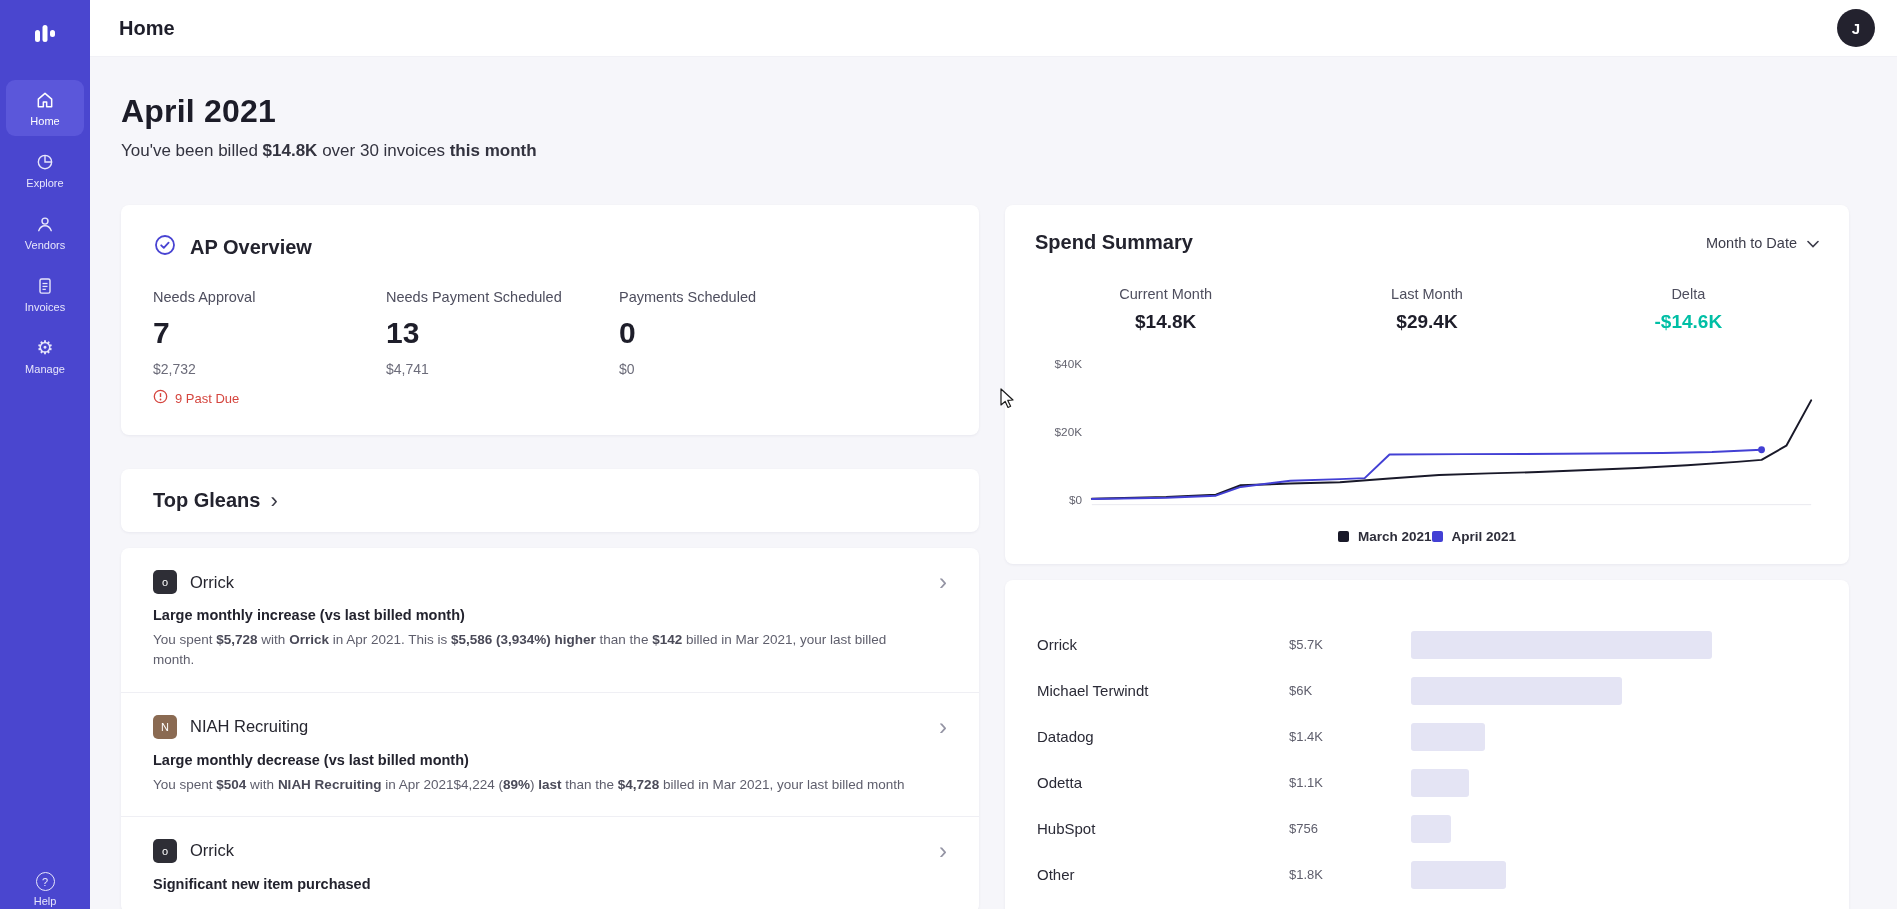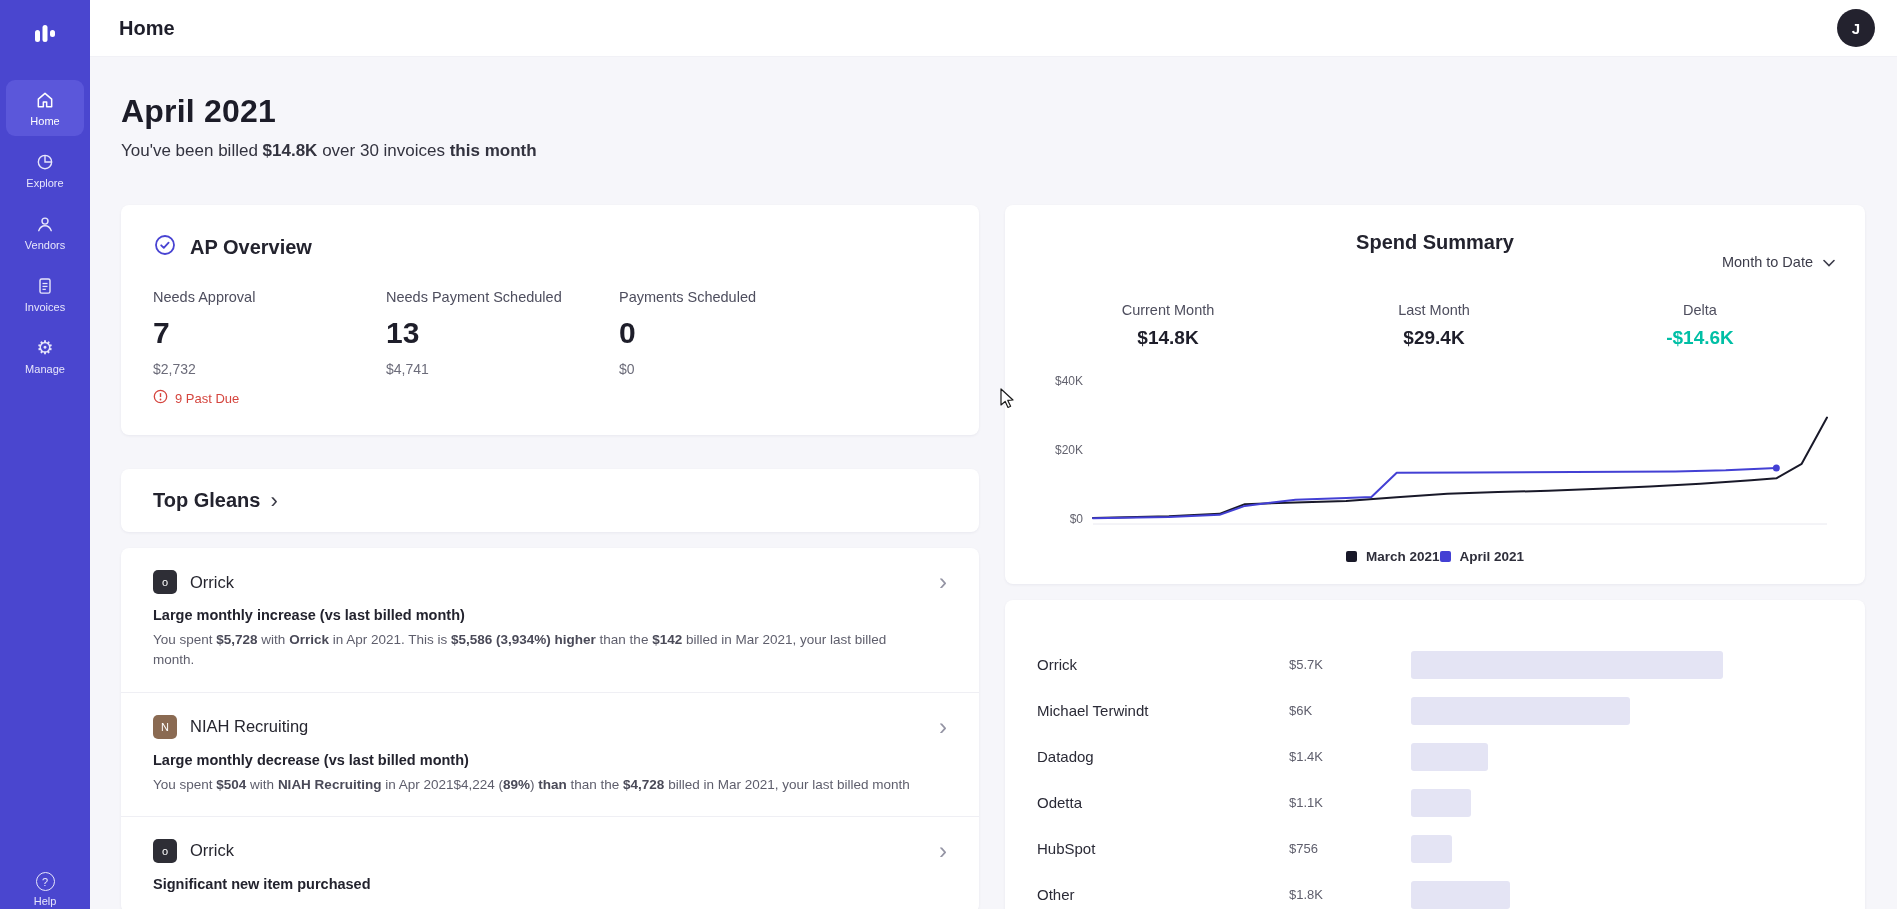--- a/index.html
+++ b/index.html
@@ -33,21 +33,21 @@
     position:absolute; left:90px; top:0; right:0; height:57px; background:#fff;
     display:flex; align-items:center; padding:0 22px 0 29px; border-bottom:1px solid #F1F1F6;
   }
   .topbar-title { font-size:20px; font-weight:700; color:#1E1E2A; }
   .avatar {
     margin-left:auto; width:38px; height:38px; border-radius:50%; background:#23222E;
     color:#fff; display:flex; align-items:center; justify-content:center; font-size:15px; font-weight:700; cursor:pointer;
   }
 
   
-  .main { position:absolute; left:90px; top:57px; right:0; bottom:0; padding:36px 32px 0 31px; overflow:hidden; }
+  .main { position:absolute; left:90px; top:57px; right:0; bottom:0; padding:36px 48px 0 31px; overflow:hidden; }
   .page-title { margin:0; font-size:32px; font-weight:700; color:#1C1C28; letter-spacing:.2px; }
   .subtitle { margin:11px 0 0; font-size:17px; color:#33333F; }
   .cols { display:flex; gap:26px; margin-top:44px; align-items:flex-start; }
   .col-left { width:858px; flex:none; }
   .col-right { flex:1; min-width:0; }
   .card { background:#fff; border-radius:8px; box-shadow:0 1px 3px rgba(25,25,60,.06); }
 
   
   .ap-card { padding:28px 32px 28px; }
   .card-title-row { display:flex; align-items:center; gap:13px; }
@@ -68,21 +68,21 @@
   .gi-top { display:flex; align-items:center; gap:13px; }
   .gi-logo { width:24px; height:24px; border-radius:5px; color:#fff; font-size:11px; display:flex; align-items:center; justify-content:center; flex:none; }
   .gi-name { font-size:16.5px; color:#26262F; }
   .gi-chev { margin-left:auto; color:#9494A4; font-size:24px; line-height:1; cursor:pointer; }
   .gi-title { margin:13px 0 0; font-size:14.5px; font-weight:700; color:#23232E; }
   .gi-body { margin:7px 0 0; font-size:13.5px; color:#5E5E6C; line-height:1.5; max-width:760px; }
   .gi-body .b { color:#4A4A58; }
 
   
   .spend-card { padding:26px 30px 14px; }
-  .spend-head { display:flex; align-items:center;flex-direction:column; }
+  .spend-head { display:flex; align-items:center; }
   .range-select { margin-left:auto; display:flex; align-items:center; gap:10px; font-size:14.5px; color:#3C3C4A; cursor:pointer; }
   .spend-stats { display:flex; margin-top:32px;text-align:center; }
   .spend-stat { width:266px; }
   .spend-stat-value { font-size:19px; font-weight:600; color:#1E1E2A; margin-top:9px; }
   .spend-stat-value.delta { color:#00BFA5; }
   #spend-chart { width:100%; height:auto; margin-top:8px; display:block; }
   .legend { display:flex; justify-content:center; margin-top:0; padding-bottom:6px; }
   .legend-item { display:flex; align-items:center; gap:9px; font-size:13.5px; color:#2E2E3A; font-weight:600; }
   .legend-swatch { width:11px; height:11px; border-radius:2px; }
 
@@ -230,21 +230,21 @@
           <p class="gi-body"><span>You spent </span><span class="b">$5,728</span><span> with </span><span class="b">Orrick</span><span> in Apr 2021. This is </span><span class="b">$5,586 (3,934%)</span><span> </span><span class="b">higher</span><span> than the </span><span class="b">$142</span><span> billed in Mar 2021, your last billed month.</span></p>
         </article>
 
         <article class="glean-item">
           <div class="gi-top">
             <span class="gi-logo" style="background: rgb(138, 106, 82);">N</span>
             <span class="gi-name">NIAH Recruiting</span>
             <span class="gi-chev">›</span>
           </div>
           <h3 class="gi-title">Large monthly decrease (vs last billed month)</h3>
-          <p class="gi-body"><span>You spent </span><span class="b">$504</span><span> with </span><span class="b">NIAH Recruiting</span><span> in Apr 2021</span><span>$4,224 (</span><span class="b">89%</span><span>) </span><span class="b">than</span><span> than the </span><span class="b">$4,728</span><span> billed in Mar 2021, your last billed month</span></p>
+          <p class="gi-body"><span>You spent </span><span class="b">$504</span><span> with </span><span class="b">NIAH Recruiting</span><span> in Apr 2021</span><span>$4,224 (</span><span class="b">89%</span><span>) </span><span class="b">last</span><span> than the </span><span class="b">$4,728</span><span> billed in Mar 2021, your last billed month</span></p>
         </article>
 
         <article class="glean-item">
           <div class="gi-top">
             <span class="gi-logo" style="background: rgb(46, 46, 54);">o</span>
             <span class="gi-name">Orrick</span>
             <span class="gi-chev">›</span>
           </div>
           <h3 class="gi-title">Significant new item purchased</h3>
 

